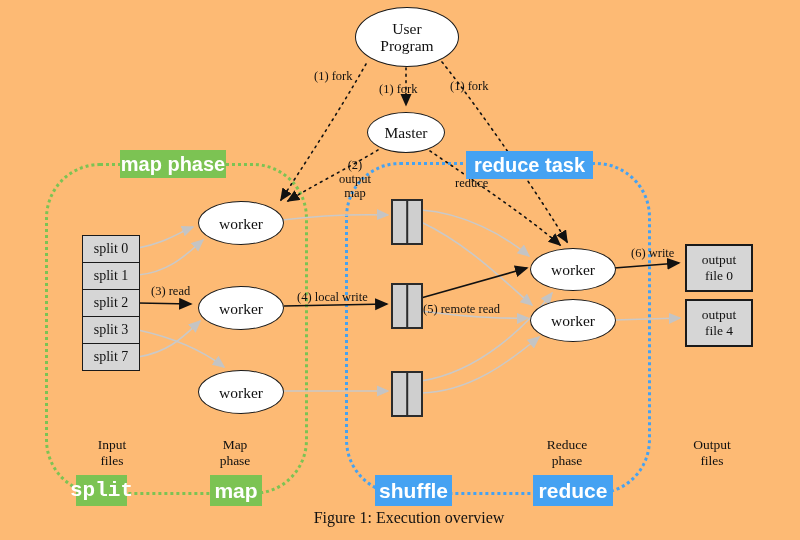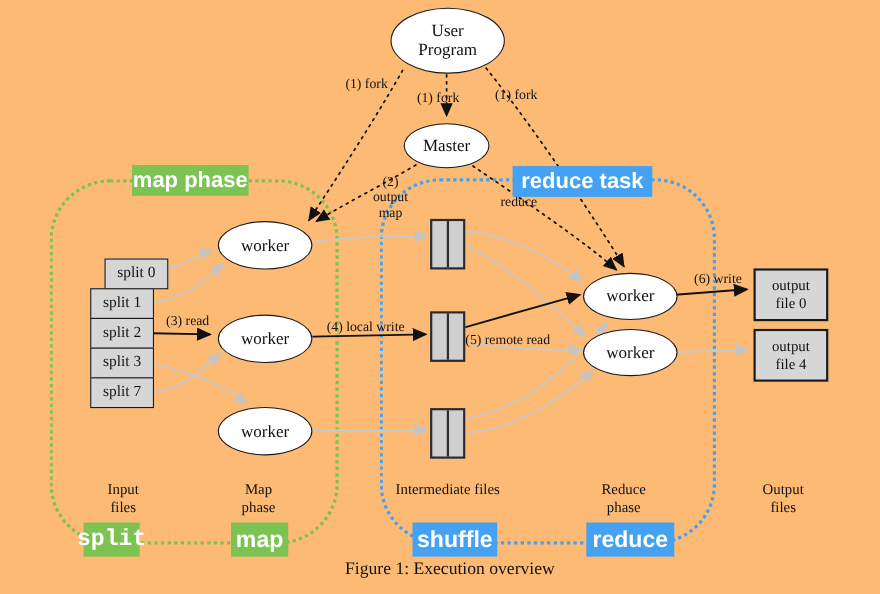--- a/index.html
+++ b/index.html
@@ -119,21 +119,21 @@
     <span>worker</span>
   </div>
 
   <div class="ellipse" style="left:530px;top:248px;width:84px;height:41px;">
     <span>worker</span>
   </div>
   <div class="ellipse" style="left:530px;top:299px;width:84px;height:41px;">
     <span>worker</span>
   </div>
 
-  <div class="gbox split first" style="top:235px;margin-left:13px;">
+  <div class="gbox split first" style="top:235px;">
     <span>split 0</span>
   </div>
   <div class="gbox split" style="top:262px;">
     <span>split 1</span>
   </div>
   <div class="gbox split" style="top:289px;">
     <span>split 2</span>
   </div>
   <div class="gbox split" style="top:316px;">
     <span>split 3</span>
@@ -178,21 +178,20 @@
 
   <div class="phase" style="left:72px;width:80px;">
     <div>Input</div>
     <div>files</div>
   </div>
   <div class="phase" style="left:195px;width:80px;">
     <div>Map</div>
     <div>phase</div>
   </div>
   <div class="phase" style="left:337px;width:140px;">
-    <div>Intermediate files</div>
   </div>
   <div class="phase" style="left:527px;width:80px;">
     <div>Reduce</div>
     <div>phase</div>
   </div>
   <div class="phase" style="left:672px;width:80px;">
     <div>Output</div>
     <div>files</div>
   </div>
 

